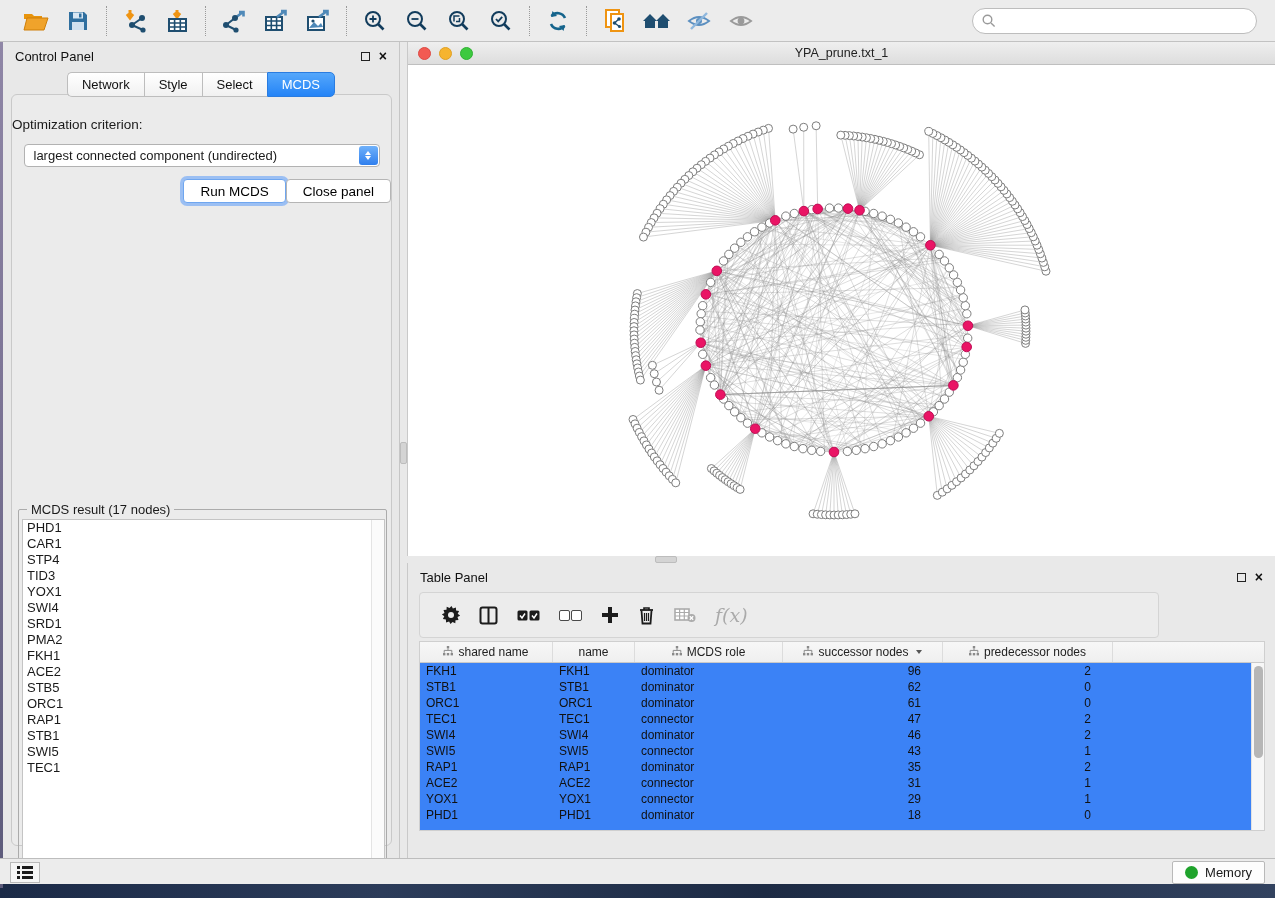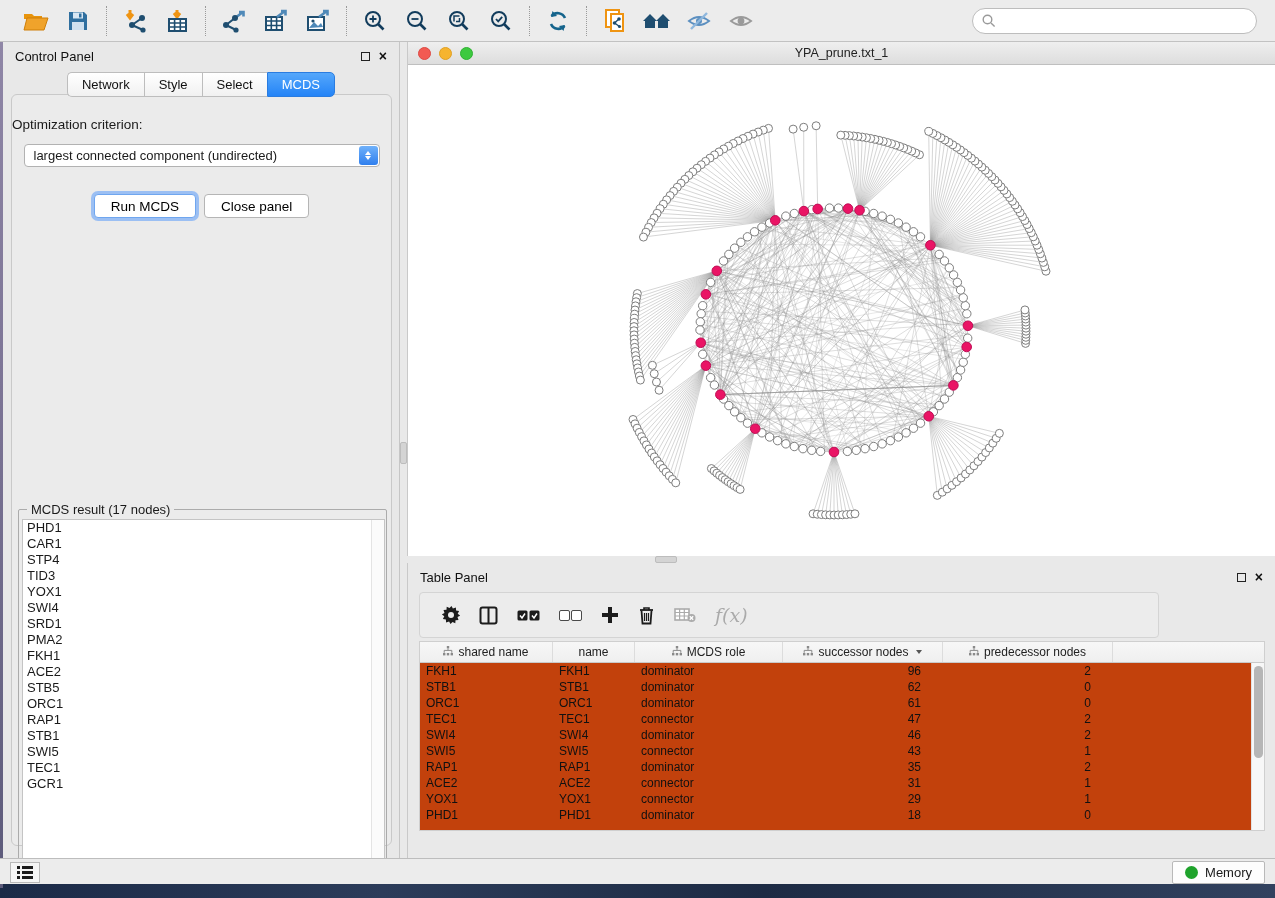--- a/index.html
+++ b/index.html
@@ -40,21 +40,21 @@
   #cp-pane { position:absolute; left:8px; top:52px; width:381px; height:752px; background:#ebebeb;
      border:1px solid #c9c9c9; border-radius:6px; }
   #opt-label { text-align:left; margin-top:22px; font-size:13.5px; }
   #criterion-select { margin:12px auto 0; width:356px; height:23px; background:#fff; border:1px solid #b2b2b2; border-radius:4px;
      display:flex; align-items:center; padding-left:9px; font-size:13px; position:relative; }
   #criterion-select .stepper { position:absolute; right:1px; top:1px; width:19px; height:19px; border-radius:3px;
      background:linear-gradient(#6fb1fa,#2f7fee); display:flex; flex-direction:column; align-items:center; justify-content:center; gap:1px; }
   .chev { width:0; height:0; border-left:3.5px solid transparent; border-right:3.5px solid transparent; }
   .chev.up { border-bottom:4px solid #fff; }
   .chev.down { border-top:4px solid #fff; }
-  #cp-buttons { display:flex; justify-content:center; gap:8px; margin-top:27px; }
+  #cp-buttons { display:flex; justify-content:flex-end; gap:0; margin-top:12px; }
   .cp-btn { height:24px; padding:0 16px; background:#fff; border:1px solid #b5b5b5; border-radius:4px; font-size:13.5px; font-family:inherit; }
   .cp-btn.focused { box-shadow:0 0 0 3px rgba(90,155,250,.55); border-color:#6fa6ef; }
   #mcds-fieldset { position:absolute; left:6px; top:414px; width:369px; height:372px; border:1px solid #ababab; border-radius:2px; }
   #mcds-legend { position:absolute; left:8px; top:-8px; background:#ebebeb; padding:0 4px; font-size:13px; }
   #mcds-list { position:absolute; left:3px; top:9px; width:363px; height:359px; background:#fff; border:1px solid #c4c4c4; overflow:hidden; }
   .mcds-item { font-size:13px; line-height:16px; padding-left:4px; }
   #mcds-scroll { position:absolute; right:0; top:0; width:13px; height:100%; background:#fbfbfb; border-left:1px solid #e4e4e4; }
 
   
   #vsplit { position:absolute; left:400px; top:42px; width:7px; height:816px; background:#e9e9e9; }
@@ -73,21 +73,21 @@
   .tl.green { background:#3dc93f; border:1px solid #2fb233; }
   #net-title { position:absolute; left:0; right:0; text-align:center; font-size:12.5px; color:#222; }
   #net-canvas { position:absolute; left:0; top:23px; width:868px; height:491px; background:#fff; }
 
   
   #table-panel { position:absolute; left:407px; top:563px; width:868px; height:295px; background:#e9e9e9; border-left:1px solid #c9c9c9; }
   #tp-toolbar { position:absolute; left:11px; top:29px; width:740px; height:46px; background:#ececec; border:1px solid #d4d4d4; border-radius:4px;
      display:flex; align-items:center; gap:19px; padding-left:22px; }
   .tp-ico { display:flex; align-items:center; }
   .fx-label { font-family:"DejaVu Serif","Liberation Serif",serif; font-style:italic; font-size:19px; color:#aaa; }
-  #data-table { position:absolute; left:11px; top:78px; width:846px; height:190px; background:#c2410c; border:1px solid #cfcfcf; overflow:hidden; }
+  #data-table { position:absolute; left:11px; top:78px; width:846px; height:190px; background:#3b82f6; border:1px solid #cfcfcf; overflow:hidden; }
   #tbl-header { display:flex; height:21px; background:linear-gradient(#f7f7f7,#efefef); border-bottom:1px solid #c9c9c9; }
   .th { display:flex; align-items:center; justify-content:center; gap:5px; font-size:12px; color:#222; border-right:1px solid #dcdcdc; overflow:hidden; }
   .th .sortchev { width:0; height:0; border-left:3.5px solid transparent; border-right:3.5px solid transparent; border-top:4px solid #555; margin-left:2px; }
   .tr { display:flex; height:16px; align-items:center; }
   .td { font-size:12px; color:#111; padding-left:6px; white-space:nowrap; overflow:hidden; }
   .td.num { text-align:right; padding-right:22px; padding-left:0; }
   .c0{width:133px;} .c1{width:82px;} .c2{width:148px;} .c3{width:160px;} .c4{width:170px;}
   #tbl-scroll { position:absolute; right:0; top:21px; width:13px; height:169px; background:#f7f7f7; border-left:1px solid #e2e2e2; }
   #tbl-thumb { position:absolute; left:2px; top:3px; width:9px; height:92px; background:#b6b6b6; border-radius:5px; }
   #tp-tabs { position:absolute; left:0; top:270px; width:100%; display:flex; justify-content:center; }
@@ -299,21 +299,20 @@
             <div class="mcds-item">SRD1</div>
             <div class="mcds-item">PMA2</div>
             <div class="mcds-item">FKH1</div>
             <div class="mcds-item">ACE2</div>
             <div class="mcds-item">STB5</div>
             <div class="mcds-item">ORC1</div>
             <div class="mcds-item">RAP1</div>
             <div class="mcds-item">STB1</div>
             <div class="mcds-item">SWI5</div>
             <div class="mcds-item">TEC1</div>
-            <div class="mcds-item">GCR1</div>
           </div>
       </div>
     </div>
   </div>
 
   <div id="vsplit">
       <div class="grip"></div>
     </div>
   <div id="hsplit">
       <div class="grip"></div>

